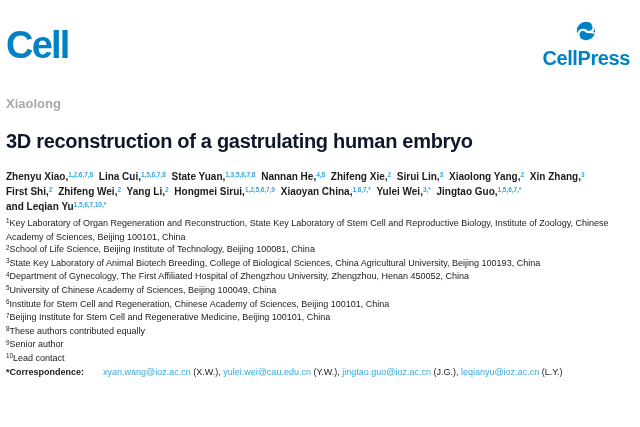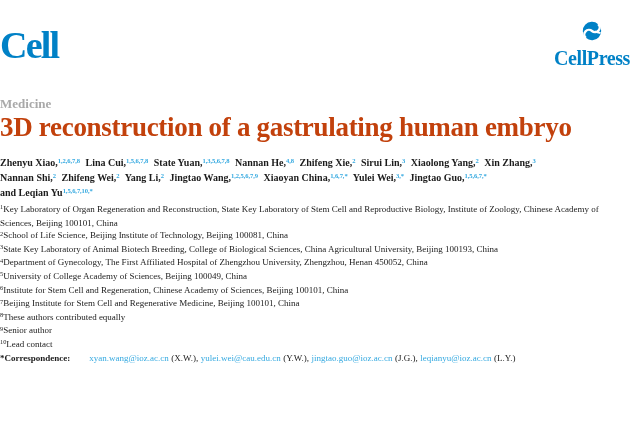--- a/index.html
+++ b/index.html
@@ -1,33 +1,33 @@
 <!DOCTYPE html>
 <html><head>
 <meta charset="utf-8">
 <style>
   html, body { margin: 0; padding: 0; background: #ffffff; }
   .page {
     width: 640px; height: 427px; box-sizing: border-box;
     background: #ffffff; overflow: hidden;
-    padding: 27px 10px 0 0;
-    font-family: Liberation Serif, serif;
+    padding: 27px 10px 0 6px;
+    font-family: Liberation Sans, sans-serif;
     color: #1b1b1b;
   }
   .masthead { display: flex; justify-content: space-between; align-items: center; height: 36px; }
   .cell-logo {
     font-size: 38px; font-weight: bold; color: #0081C6;
     letter-spacing: -1.8px; line-height: 36px;
   }
   .cellpress { display: flex; align-items: center; gap: 5px; flex-direction: column; }
   .cellpress-text { font-size: 20px; font-weight: bold; color: #0081C6; letter-spacing: -0.4px; }
   .swirl { display: inline-flex; }
 
   .article-type { margin-top: 34px; font-size: 13px; font-weight: bold; color: #A9A9A9; line-height: 14px; }
-  .title { margin: 4px 0 0 0; font-size: 27px; font-weight: bold; color: #c2410c; letter-spacing: -0.3px; line-height: 24px; }
+  .title { margin: 18px 0 0 0; font-size: 20px; font-weight: bold; color: #0f172a; letter-spacing: -0.3px; line-height: 24px; }
 
   .authors { margin-top: 17px; font-size: 10px; font-weight: bold; line-height: 14px; color: #1b1b1b; }
   .author { margin-right: 3px; white-space: nowrap; }
   .author sup {
     font-size: 6.6px; color: #35A9E0; font-weight: bold;
     vertical-align: baseline; position: relative; top: -3.2px; letter-spacing: -0.1px;
   }
 
   .affiliations { margin-top: 2px; font-size: 9px; line-height: 12.6px; color: #1b1b1b; }
   .aff-line sup {
@@ -55,21 +55,21 @@
             <circle cx="12" cy="12" r="10" fill="#0081C6"></circle>
             <path d="M12 2 A5 5 0 0 1 12 12 A5 5 0 0 0 12 22" fill="none" stroke="#ffffff" stroke-width="2.6"></path>
             <path d="M20.5 7.5 L14.5 10.5" stroke="#ffffff" stroke-width="2.2"></path>
           </g>
         </svg>
       </span>
       <span class="cellpress-text">CellPress</span>
     </div>
   </header>
 
-  <div class="article-type">Medicine</div>
+  <div class="article-type">Xiaolong</div>
   <h1 class="title">3D reconstruction of a gastrulating human embryo</h1>
 
   <div class="authors">
     <div class="author-line">
       
     
         <span class="author"><span>Zhenyu Xiao,</span><sup>1,2,6,7,8</sup></span>
       
         <span class="author"><span>Lina Cui,</span><sup>1,5,6,7,8</sup></span>
       
@@ -81,27 +81,27 @@
       
         <span class="author"><span>Sirui Lin,</span><sup>3</sup></span>
       
         <span class="author"><span>Xiaolong Yang,</span><sup>2</sup></span>
       
         <span class="author"><span>Xin Zhang,</span><sup>3</sup></span>
       </div>
     <div class="author-line">
       
     
-        <span class="author"><span>Nannan Shi,</span><sup>2</sup></span>
+        <span class="author"><span>First Shi,</span><sup>2</sup></span>
       
         <span class="author"><span>Zhifeng Wei,</span><sup>2</sup></span>
       
         <span class="author"><span>Yang Li,</span><sup>2</sup></span>
       
-        <span class="author"><span>Jingtao Wang,</span><sup>1,2,5,6,7,9</sup></span>
+        <span class="author"><span>Hongmei Sirui,</span><sup>1,2,5,6,7,9</sup></span>
       
         <span class="author"><span>Xiaoyan China,</span><sup>1,6,7,*</sup></span>
       
         <span class="author"><span>Yulei Wei,</span><sup>3,*</sup></span>
       
         <span class="author"><span>Jingtao Guo,</span><sup>1,5,6,7,*</sup></span>
       </div>
     <div class="author-line">
       
     
@@ -112,21 +112,21 @@
   <div class="affiliations">
 
       <div class="aff-line"><sup>1</sup><span>Key Laboratory of Organ Regeneration and Reconstruction, State Key Laboratory of Stem Cell and Reproductive Biology, Institute of Zoology, Chinese Academy of Sciences, Beijing 100101, China</span></div>
 
       <div class="aff-line"><sup>2</sup><span>School of Life Science, Beijing Institute of Technology, Beijing 100081, China</span></div>
 
       <div class="aff-line"><sup>3</sup><span>State Key Laboratory of Animal Biotech Breeding, College of Biological Sciences, China Agricultural University, Beijing 100193, China</span></div>
 
       <div class="aff-line"><sup>4</sup><span>Department of Gynecology, The First Affiliated Hospital of Zhengzhou University, Zhengzhou, Henan 450052, China</span></div>
 
-      <div class="aff-line"><sup>5</sup><span>University of College Academy of Sciences, Beijing 100049, China</span></div>
+      <div class="aff-line"><sup>5</sup><span>University of Chinese Academy of Sciences, Beijing 100049, China</span></div>
 
       <div class="aff-line"><sup>6</sup><span>Institute for Stem Cell and Regeneration, Chinese Academy of Sciences, Beijing 100101, China</span></div>
 
       <div class="aff-line"><sup>7</sup><span>Beijing Institute for Stem Cell and Regenerative Medicine, Beijing 100101, China</span></div>
 
       <div class="aff-line"><sup>8</sup><span>These authors contributed equally</span></div>
 
       <div class="aff-line"><sup>9</sup><span>Senior author</span></div>
 
       <div class="aff-line"><sup>10</sup><span>Lead contact</span></div>

